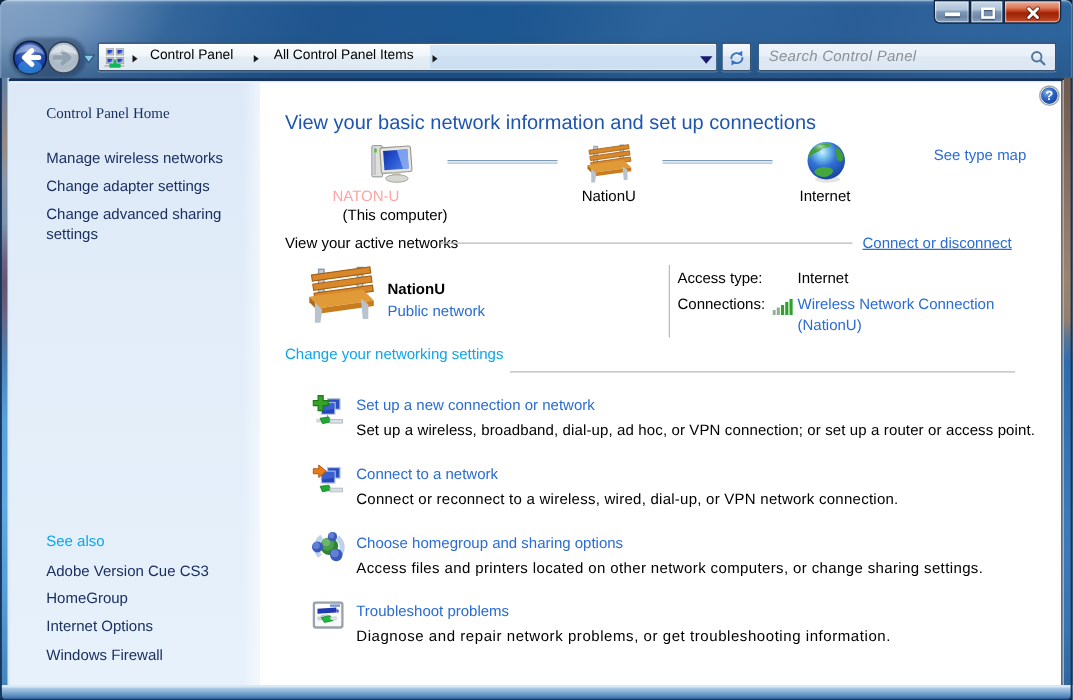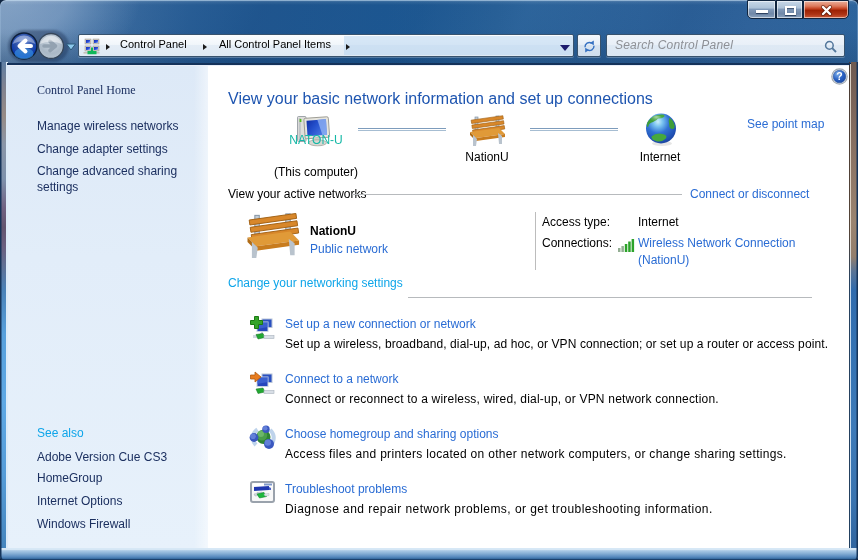--- a/index.html
+++ b/index.html
@@ -237,21 +237,21 @@
   <rect x="3.8" y="5" width="2" height="22" fill="#c0c4c8"></rect>
   <rect x="4.6" y="6" width="1.8" height="3" fill="#55c020"></rect>
   <g transform="rotate(-4 22 15)">
     <rect x="9.5" y="4.5" width="24.5" height="20.5" rx="1.5" fill="#e6e5de" stroke="#98978f" stroke-width="0.9"></rect>
     <rect x="12" y="7" width="19.5" height="15.5" fill="url(#scr)"></rect>
     <path d="M 23,7 L 31.5,7 L 31.5,22.5 L 27,22.5 Z" fill="#8fb0f2" opacity="0.8"></path>
   </g>
   <rect x="18.5" y="25" width="7" height="3.5" fill="#ccccc6"></rect>
   <ellipse cx="22.5" cy="29.8" rx="9" ry="3" fill="#d8d8d2" stroke="#a6a69e" stroke-width="0.8"></ellipse>
 </svg>
-<div class="abs t12" style="left:266px; top:132px; width:100px; text-align:center; color:#14b8a6;">NATON-U</div>
+<div class="abs t12" style="left:266px; top:149px; width:100px; text-align:left; color:#fca5a5;">NATON-U</div>
 <div class="abs t12" style="left:266px; top:164px; width:100px; text-align:center; color:#000;">(This computer)</div>
 
 <div class="abs" style="left:358px; top:128px; width:88px; height:3px; border-top:1px solid #7d9cbc; border-bottom:1px solid #a6bdd2;"></div>
 <div class="abs" style="left:530px; top:128px; width:88px; height:3px; border-top:1px solid #7d9cbc; border-bottom:1px solid #a6bdd2;"></div>
 
 <svg class="abs" style="left:469px; top:115px;" width="38" height="32" viewBox="0 0 38 32">
   <g>
     <rect x="6" y="2" width="3" height="16" fill="#c3cdd7" stroke="#8696a6" stroke-width="0.7"></rect>
     <rect x="27" y="1" width="3" height="16" fill="#c3cdd7" stroke="#8696a6" stroke-width="0.7"></rect>
     <g transform="rotate(-8 18 10)">
@@ -286,25 +286,25 @@
   <ellipse cx="18" cy="30.5" rx="10" ry="2.6" fill="#000" opacity="0.10"></ellipse>
   <circle cx="17" cy="15.5" r="15" fill="url(#globe)"></circle>
   <path d="M 3.2,10 Q 6,4.5 11,3 Q 16,2 14.5,5 Q 13,7.5 9,9 Q 4.5,10.5 4.5,13 Q 4,14.5 3,13.5 Q 2.5,11.5 3.2,10 Z" fill="#3f9e38"></path>
   <path d="M 9,3.5 Q 13,1.5 18,1.5 Q 22,2 20,4 Q 17,6 13,5.5 Q 9.5,5.5 9,3.5 Z" fill="#48a840"></path>
   <path d="M 25.5,4.5 Q 29.5,7.5 30.6,12 Q 31,16.5 28,16 Q 25,15.5 25.2,11.5 Q 24.2,7 25.5,4.5 Z" fill="#3f9e38"></path>
   <path d="M 7.5,23.5 Q 12,19.5 18.5,21 Q 24.5,22.5 21.5,25.8 Q 17.5,29.6 12.5,28.2 Q 7,26.5 7.5,23.5 Z" fill="#46a83c"></path>
   <ellipse cx="13" cy="7" rx="6.5" ry="4.5" fill="url(#gloss)" opacity="0.6"></ellipse>
 </svg>
 <div class="abs t12" style="left:610px; top:149px; width:100px; text-align:center; color:#000;">Internet</div>
 
-<div class="abs t12 lnk" style="left:747px; top:116px;">See point map</div>
+<div class="abs t12 lnk" style="left:747px; top:116px;">See type map</div>
 
 <div class="abs t12" style="left:228px; top:186px; color:#000;">View your active networks</div>
 <div class="rule" style="left:352px; top:194px; width:330px;"></div>
-<div class="abs t12 lnk" style="left:690px; top:186px;">Connect or disconnect</div>
+<div class="abs t12 lnk" style="left:690px; top:186px;text-decoration:underline;">Connect or disconnect</div>
 
 <svg class="abs" style="left:246px; top:211px;" width="56" height="50" viewBox="0 0 38 32">
   <g>
     <rect x="6" y="2" width="3" height="16" fill="#c3cdd7" stroke="#8696a6" stroke-width="0.7"></rect>
     <rect x="27" y="1" width="3" height="16" fill="#c3cdd7" stroke="#8696a6" stroke-width="0.7"></rect>
     <g transform="rotate(-8 18 10)">
       <rect x="3" y="3" width="32" height="3.4" fill="#d8872a" stroke="#a05f12" stroke-width="0.6"></rect>
       <rect x="3" y="8" width="32" height="3.4" fill="#d8872a" stroke="#a05f12" stroke-width="0.6"></rect>
       <rect x="3" y="13" width="32" height="3.4" fill="#d8872a" stroke="#a05f12" stroke-width="0.6"></rect>
     </g>

